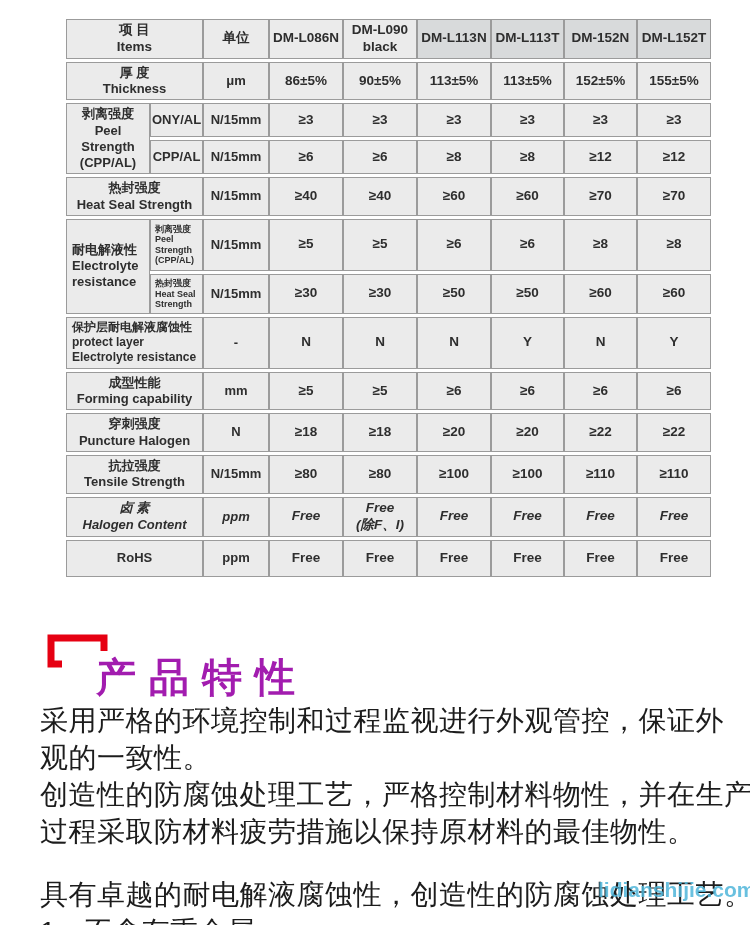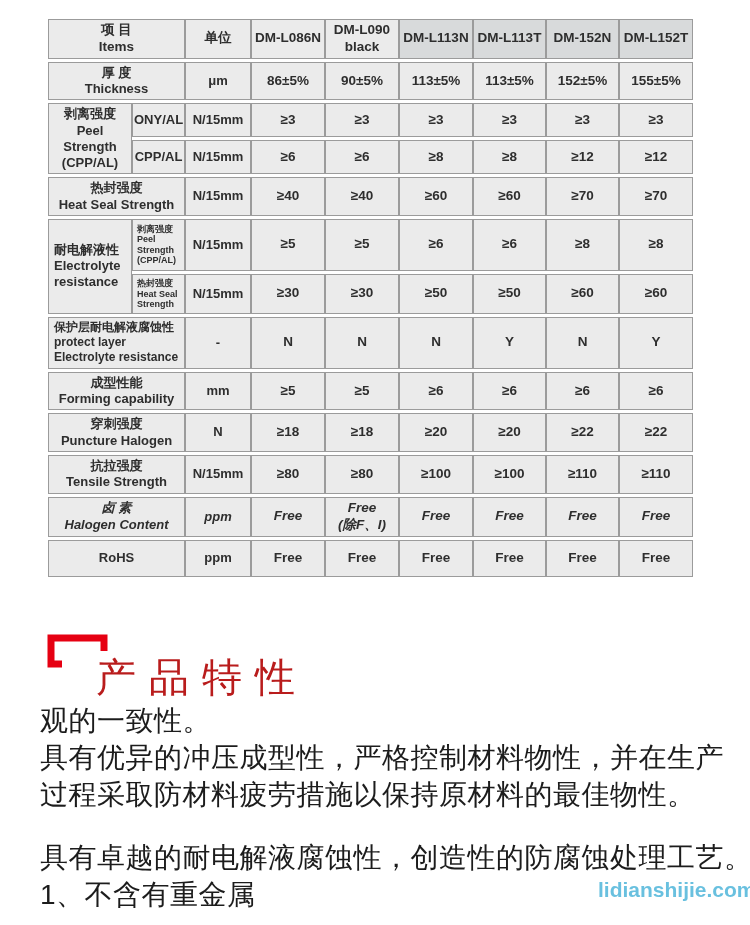--- a/index.html
+++ b/index.html
@@ -13,21 +13,21 @@
   *{box-sizing:border-box;}
   html,body{margin:0;padding:0;}
   body{
     width:750px;height:925px;background:#ffffff;overflow:hidden;
     font-family:"Liberation Sans", sans-serif;
   }
   .page{position:relative;width:750px;height:925px;background:#fff;}
 
   
   table.spec{
-    position:absolute;left:48px;top:16px;width:645px;
+    position:absolute;left:66px;top:16px;width:645px;
     border-collapse:separate;border-spacing:0 3px;table-layout:fixed;
   }
   table.spec th, table.spec td{
     border:1px solid var(--border);
     background:var(--cellbg);
     color:var(--ink);
     font-weight:bold;
     font-size:13.5px;
     text-align:center;
     vertical-align:middle;
@@ -42,21 +42,21 @@
   table.spec td.sub{font-size:13px;}
   table.spec td.sub.tiny{font-size:9px;text-align:left;padding-left:4px;}
   table.spec td.sub.tiny .ln{line-height:1.15;}
   table.spec td.unit{font-size:13px;}
   table.spec td.val{font-size:13.5px;}
 
   
   .bracket{position:absolute;left:46px;top:631px;color:var(--accent);}
   .sec-title{
     position:absolute;left:96px;top:650px;margin:0;
-    font-size:40px;font-weight:normal;color:#b91c1c;letter-spacing:13px;
+    font-size:40px;font-weight:bold;color:#a21caf;letter-spacing:13px;
     white-space:nowrap;
   }
   .paras{position:absolute;left:40px;top:702px;width:700px;}
   .pline{
     font-size:28px;line-height:37px;color:#1c1c1c;white-space:nowrap;
     letter-spacing:0.5px;
   }
   .pgap{height:26px;}
   .watermark{
     position:absolute;left:598px;top:878px;
@@ -452,22 +452,23 @@
       </tbody>
   </table>
 
   <svg class="bracket" width="64" height="40" viewBox="0 0 64 40" aria-hidden="true">
     <polyline points="58,20 58,7 5,7 5,33 16,33" fill="none" stroke="currentColor" stroke-width="7"></polyline>
   </svg>
 
   <h2 class="sec-title">产品特性</h2>
 
   <div class="paras">
+      <div class="pline">采用严格的环境控制和过程监视进行外观管控，保证外</div>
       <div class="pline">观的一致性。</div>
-      <div class="pline">具有优异的冲压成型性，严格控制材料物性，并在生产</div>
+      <div class="pline">创造性的防腐蚀处理工艺，严格控制材料物性，并在生产</div>
       <div class="pline">过程采取防材料疲劳措施以保持原材料的最佳物性。</div>
       <div class="pgap"></div>
       <div class="pline">具有卓越的耐电解液腐蚀性，创造性的防腐蚀处理工艺。</div>
       <div class="pline">1、不含有重金属</div>
     </div>
 
   <div class="watermark">lidianshijie.com</div>
 
 </div>
 

